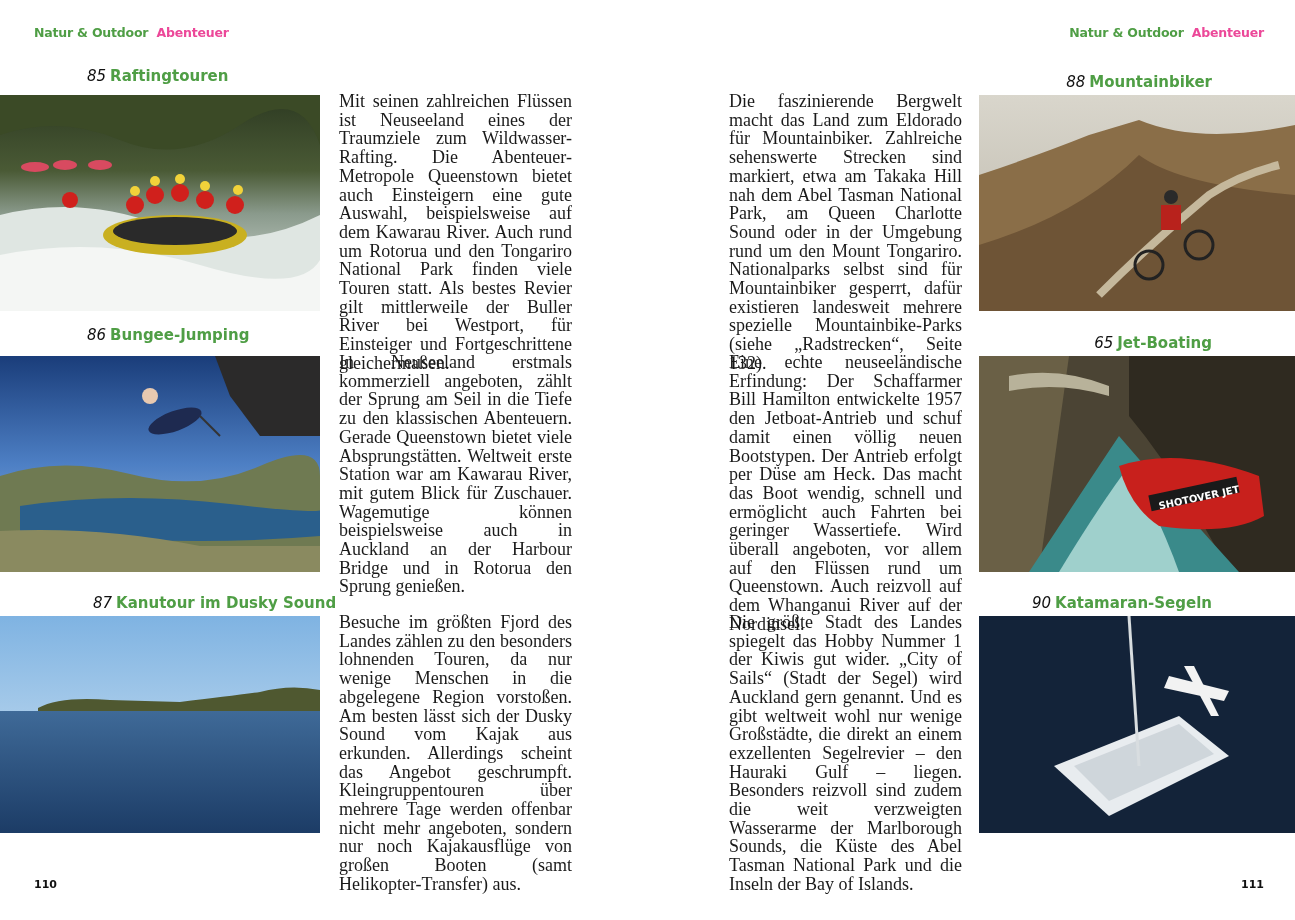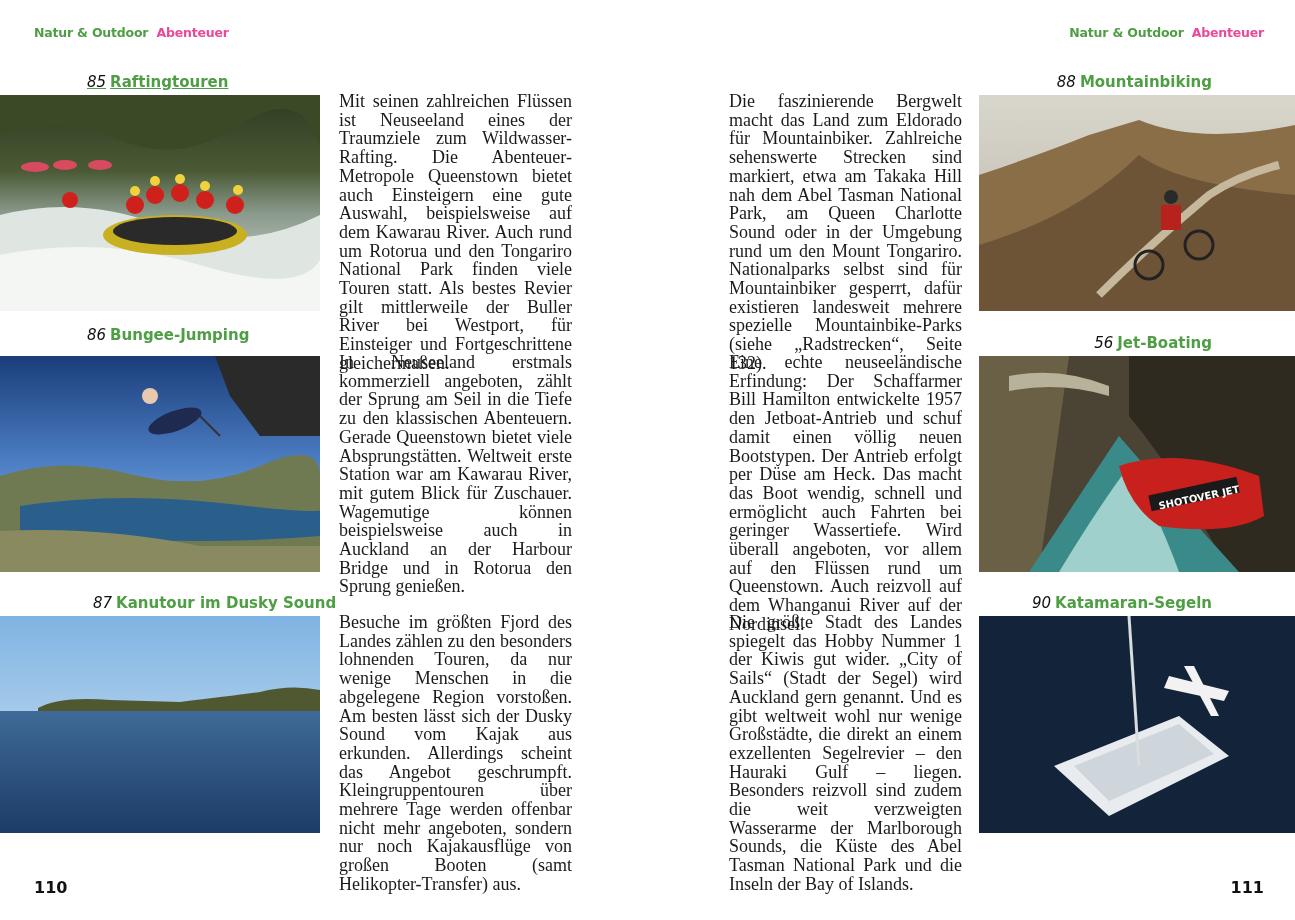--- a/index.html
+++ b/index.html
@@ -7,35 +7,35 @@
   .running-head { position: absolute; top: 25px; font-family: "DejaVu Sans", sans-serif; font-size: 12.5px; font-weight: bold; letter-spacing: -0.2px; }
   .running-head .sec { color: #4f9e45; margin-top: 35px; }
   .running-head .sub { color: #ec4899; margin-left: 4px; }
   .rh-left { left: 34px; }
   .rh-right { right: 31px; }
   .heading { position: absolute; font-family: "DejaVu Sans", sans-serif; font-size: 15px; font-weight: bold; color: #4f9e45; white-space: nowrap; }
   .heading .num { color: #111; font-style: italic; font-weight: normal; margin-right: 4px; }
   .photo { position: absolute; overflow: hidden; }
   .photo svg { display: block; width: 100%; height: 100%; }
   .body-text { position: absolute; width: 233px; font-size: 18px; line-height: 18.7px; text-align: justify; hyphens: manual; }
-  .folio { position: absolute; top: 878px; font-family: "DejaVu Sans", sans-serif; font-size: 16px; font-weight: bold; color: #111; }
+  .folio { position: absolute; top: 878px; font-family: "DejaVu Sans", sans-serif; font-size: 11px; font-weight: bold; color: #111; }
 </style>
 </head>
 <body>
 
 <div class="running-head rh-left">
   <span class="sec">Natur &amp; Outdoor</span>
   <span class="sub">Abenteuer</span>
 </div>
 <div class="running-head rh-right">
   <span class="sec">Natur &amp; Outdoor</span>
   <span class="sub">Abenteuer</span>
 </div>
 
-<div class="heading" style="left:87px; top:73px;text-decoration:underline;">
+<div class="heading" style="left:87px; top:67px;">
   <span class="num">85</span><span>Raftingtouren</span>
 </div>
 <div class="photo" style="left:0; top:95px; width:320px; height:216px;">
   <svg viewBox="0 0 320 216" preserveAspectRatio="none">
     <defs>
       <linearGradient id="rf1" x1="0" y1="0" x2="0" y2="1">
           <stop offset="0" stop-color="#2d3a22"></stop>
           <stop offset="0.35" stop-color="#4a5a35"></stop>
           <stop offset="0.55" stop-color="#8a9a8c"></stop>
           <stop offset="1" stop-color="#e6ece8"></stop>
@@ -109,21 +109,21 @@
         </linearGradient>
     </defs>
     <rect width="320" height="217" fill="url(#ds1)"></rect>
     <path d="M38 92 Q60 80 110 84 L180 86 Q230 80 260 76 Q290 68 320 74 L320 96 L38 96Z" fill="#4f5830"></path>
     <rect y="95" width="320" height="122" fill="url(#ds2)"></rect>
   </svg>
 </div>
 <div class="body-text" style="left:339px; top:613px;">Besuche im größten Fjord des Landes zählen zu den besonders lohnenden Touren, da nur wenige Menschen in die abgelegene Region vorstoßen. Am besten lässt sich der Dusky Sound vom Kajak aus erkunden. Allerdings scheint das Angebot geschrumpft. Kleingruppentouren über mehrere Tage werden offenbar nicht mehr angeboten, sondern nur noch Kajak­ausflüge von großen Booten (samt Helikopter-Transfer) aus.</div>
 
 <div class="heading" style="right:83px; top:73px;">
-  <span class="num">88</span><span>Mountainbiking</span>
+  <span class="num">88</span><span>Mountainbiker</span>
 </div>
 <div class="body-text" style="left:729px; top:92px;">Die faszinierende Bergwelt macht das Land zum Eldorado für Mountainbi­ker. Zahlreiche sehenswerte Strecken sind markiert, etwa am Takaka Hill nah dem Abel Tasman National Park, am Queen Charlotte Sound oder in der Umgebung rund um den Mount Tongariro. Nationalparks selbst sind für Mountainbiker gesperrt, dafür existieren landesweit mehrere spezi­elle Mountainbike-Parks (siehe „Rad­strecken“, Seite 132).</div>
 <div class="photo" style="left:979px; top:95px; width:316px; height:216px;">
   <svg viewBox="0 0 316 216" preserveAspectRatio="none">
     <defs>
       <linearGradient id="mb1" x1="0" y1="0" x2="0" y2="1">
           <stop offset="0" stop-color="#d9d6cc"></stop>
           <stop offset="1" stop-color="#b8b3a6"></stop>
         </linearGradient>
     </defs>
@@ -132,21 +132,21 @@
     <path d="M0 216 L0 150 Q100 120 160 60 Q200 90 316 100 L316 216Z" fill="#6e5436"></path>
     <path d="M120 200 Q170 150 230 100 Q260 80 300 70" stroke="#c5b89c" stroke-width="8" fill="none"></path>
     <circle cx="170" cy="170" r="14" fill="none" stroke="#222" stroke-width="3"></circle>
     <circle cx="220" cy="150" r="14" fill="none" stroke="#222" stroke-width="3"></circle>
     <rect x="182" y="110" width="20" height="25" fill="#b8221c"></rect>
     <circle cx="192" cy="102" r="7" fill="#2a2a2a"></circle>
   </svg>
 </div>
 
 <div class="heading" style="right:83px; top:334px;">
-  <span class="num">56</span><span>Jet-Boating</span>
+  <span class="num">65</span><span>Jet-Boating</span>
 </div>
 <div class="body-text" style="left:729px; top:353px;">Eine echte neuseeländische Erfin­dung: Der Schaffarmer Bill Hamilton entwickelte 1957 den Jetboat-Antrieb und schuf damit einen völlig neuen Bootstypen. Der Antrieb erfolgt per Düse am Heck. Das macht das Boot wendig, schnell und ermöglicht auch Fahrten bei geringer Wassertiefe. Wird überall angeboten, vor allem auf den Flüssen rund um Queenstown. Auch reizvoll auf dem Whanganui River auf der Nordinsel.</div>
 <div class="photo" style="left:979px; top:356px; width:316px; height:216px;">
   <svg viewBox="0 0 316 216" preserveAspectRatio="none">
     <rect width="316" height="216" fill="#4b4434"></rect>
     <path d="M0 0 L90 0 L60 216 L0 216Z" fill="#6a6046"></path>
     <path d="M150 0 L316 0 L316 216 L250 216 Q200 120 150 60Z" fill="#2f2a20"></path>
     <path d="M30 20 Q80 10 130 30 L130 40 Q80 25 30 35Z" fill="#b8b29a"></path>
     <path d="M50 216 Q100 140 140 80 Q200 150 260 216Z" fill="#3a8a8a"></path>
     <path d="M80 216 Q120 150 150 110 Q180 160 200 216Z" fill="#9fd0cc"></path>

